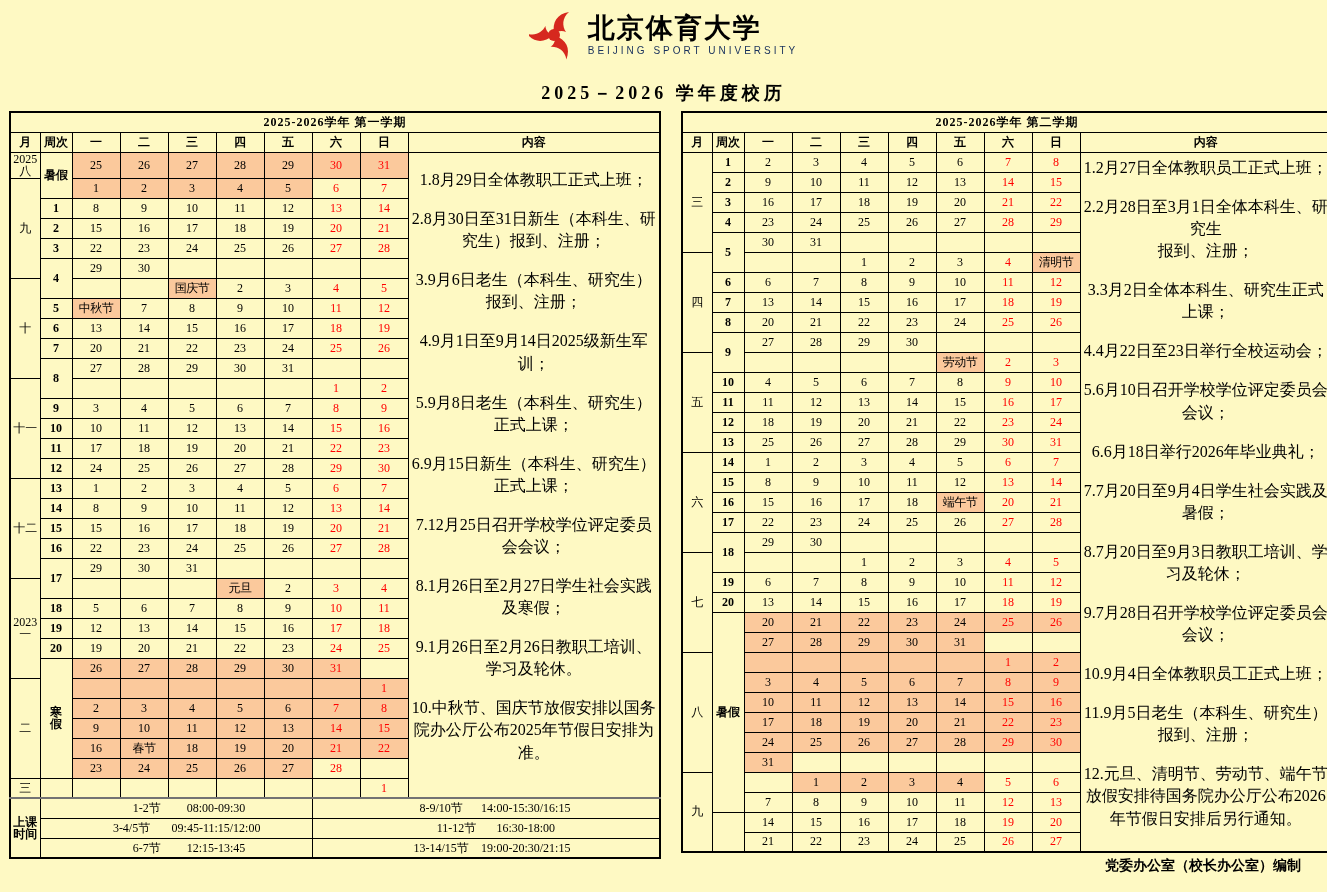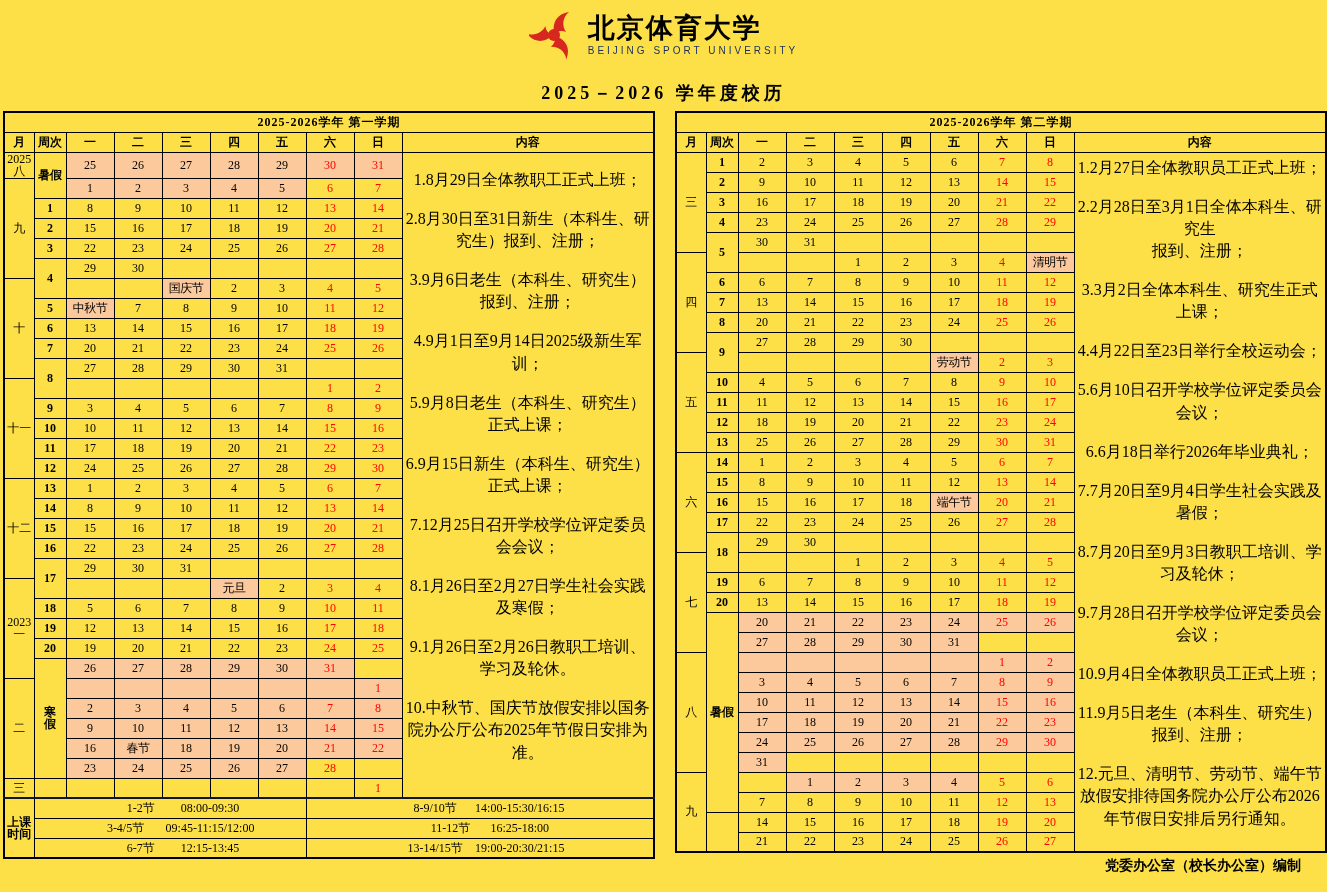--- a/index.html
+++ b/index.html
@@ -1,48 +1,48 @@
 <!DOCTYPE html>
 <html style="--hl: #FBC99C; --red: #FF0000;"><head>
 <meta charset="utf-8">
 <style>
   * { box-sizing: border-box; }
   html,body { margin:0; padding:0; background:#fff; }
   body { width:1327px; height:892px; overflow:hidden; color:#000;
          font-family:"Liberation Serif", serif; }
-  .page { position:relative; width:1327px; height:892px; background:#fde047; }
+  .page { position:relative; width:1327px; height:892px; background:#fef9c3; }
 
   
   header { padding-top:8px; text-align:center; }
   .logo-row { display:flex; align-items:center; justify-content:center; gap:9px; height:54px; }
   .logo-mark { flex:0 0 auto; }
   .logo-text { text-align:left; }
   .logo-cn { font-size:27px; font-weight:bold; letter-spacing:2px; line-height:1.05;
              font-family:"Liberation Serif", serif; }
   .logo-en { font-size:10px; font-weight:normal; color:#17305c; letter-spacing:3px;
              font-family:"Liberation Sans", sans-serif; margin-top:2px; }
   .page-title { font-weight:bold; font-size:18px; letter-spacing:4px; margin-top:19px; }
 
   
-  .tables { display:flex; gap:20px; padding-left:3px; margin-top:6px; align-items:flex-start; }
+  .tables { display:flex; gap:20px; padding-left:9px; margin-top:6px; align-items:flex-start; }
   table.cal { border-collapse:collapse; table-layout:fixed; border:2px solid #000; width:650px; }
   .cal td { border:1px solid #000; text-align:center; vertical-align:middle;
             font-size:12px; padding:0; height:20px; line-height:1.05; overflow:hidden; }
   .cal-title { font-weight:bold; font-size:15px; height:21px; letter-spacing:1px; }
   .hdr  { font-weight:bold; font-size:13px; height:19px; }
   .month{ font-size:13px; white-space:pre-line; line-height:1.2; }
   .week { font-weight:bold; font-size:12px; white-space:pre-line; line-height:1.15; }
   .hl   { background:var(--hl,#FBC99C); }
   .red  { color:var(--red,#FF0000); }
   .holiday { font-size:11.5px; letter-spacing:-0.5px; }
   .notes { text-align:left; vertical-align:top; padding:10px 4px 4px 7px; }
   .notes p { margin:0 0 17px; font-size:16px; line-height:1.38; white-space:pre-wrap; }
 
   
-  tr.ct-first td { border-top:2px solid #0f172a;margin-left:19px; }
+  tr.ct-first td { border-top:2px solid #737373;margin-left:19px; }
   .ct-label { font-weight:bold; font-size:13px; white-space:pre-line; line-height:1.2; }
   .ct { text-align:left; padding:2px 5px; font-size:12.5px; height:24px; }
   .ct .ct-period { display:inline-block; min-width:80px; }
 
   
   .credit { position:absolute; top:857px; right:26px; font-size:14px; font-weight:bold; }
 </style>
 </head>
 <body>
 
@@ -425,21 +425,21 @@
             <td class="day red">1</td>
           </tr>
           <tr class="ct-first">
             <td class="ct-label" rowspan="3">上课
 时间</td>
             <td class="ct" colspan="6"><span class="ct-period">1-2节</span><span>08:00-09:30</span></td>
             <td class="ct" colspan="3"><span class="ct-period">8-9/10节</span><span>14:00-15:30/16:15</span></td>
           </tr>
           <tr>
             <td class="ct" colspan="6"><span class="ct-period">3-4/5节</span><span>09:45-11:15/12:00</span></td>
-            <td class="ct" colspan="3"><span class="ct-period">11-12节</span><span>16:25-18:00</span></td>
+            <td class="ct" colspan="3"><span class="ct-period">11-12节</span><span>16:30-18:00</span></td>
           </tr>
           <tr>
             <td class="ct" colspan="6"><span class="ct-period">6-7节</span><span>12:15-13:45</span></td>
             <td class="ct" colspan="3"><span class="ct-period">13-14/15节</span><span>19:00-20:30/21:15</span></td>
           </tr>
         </tbody>
     </table>
 
     <table class="cal">
       <colgroup>

